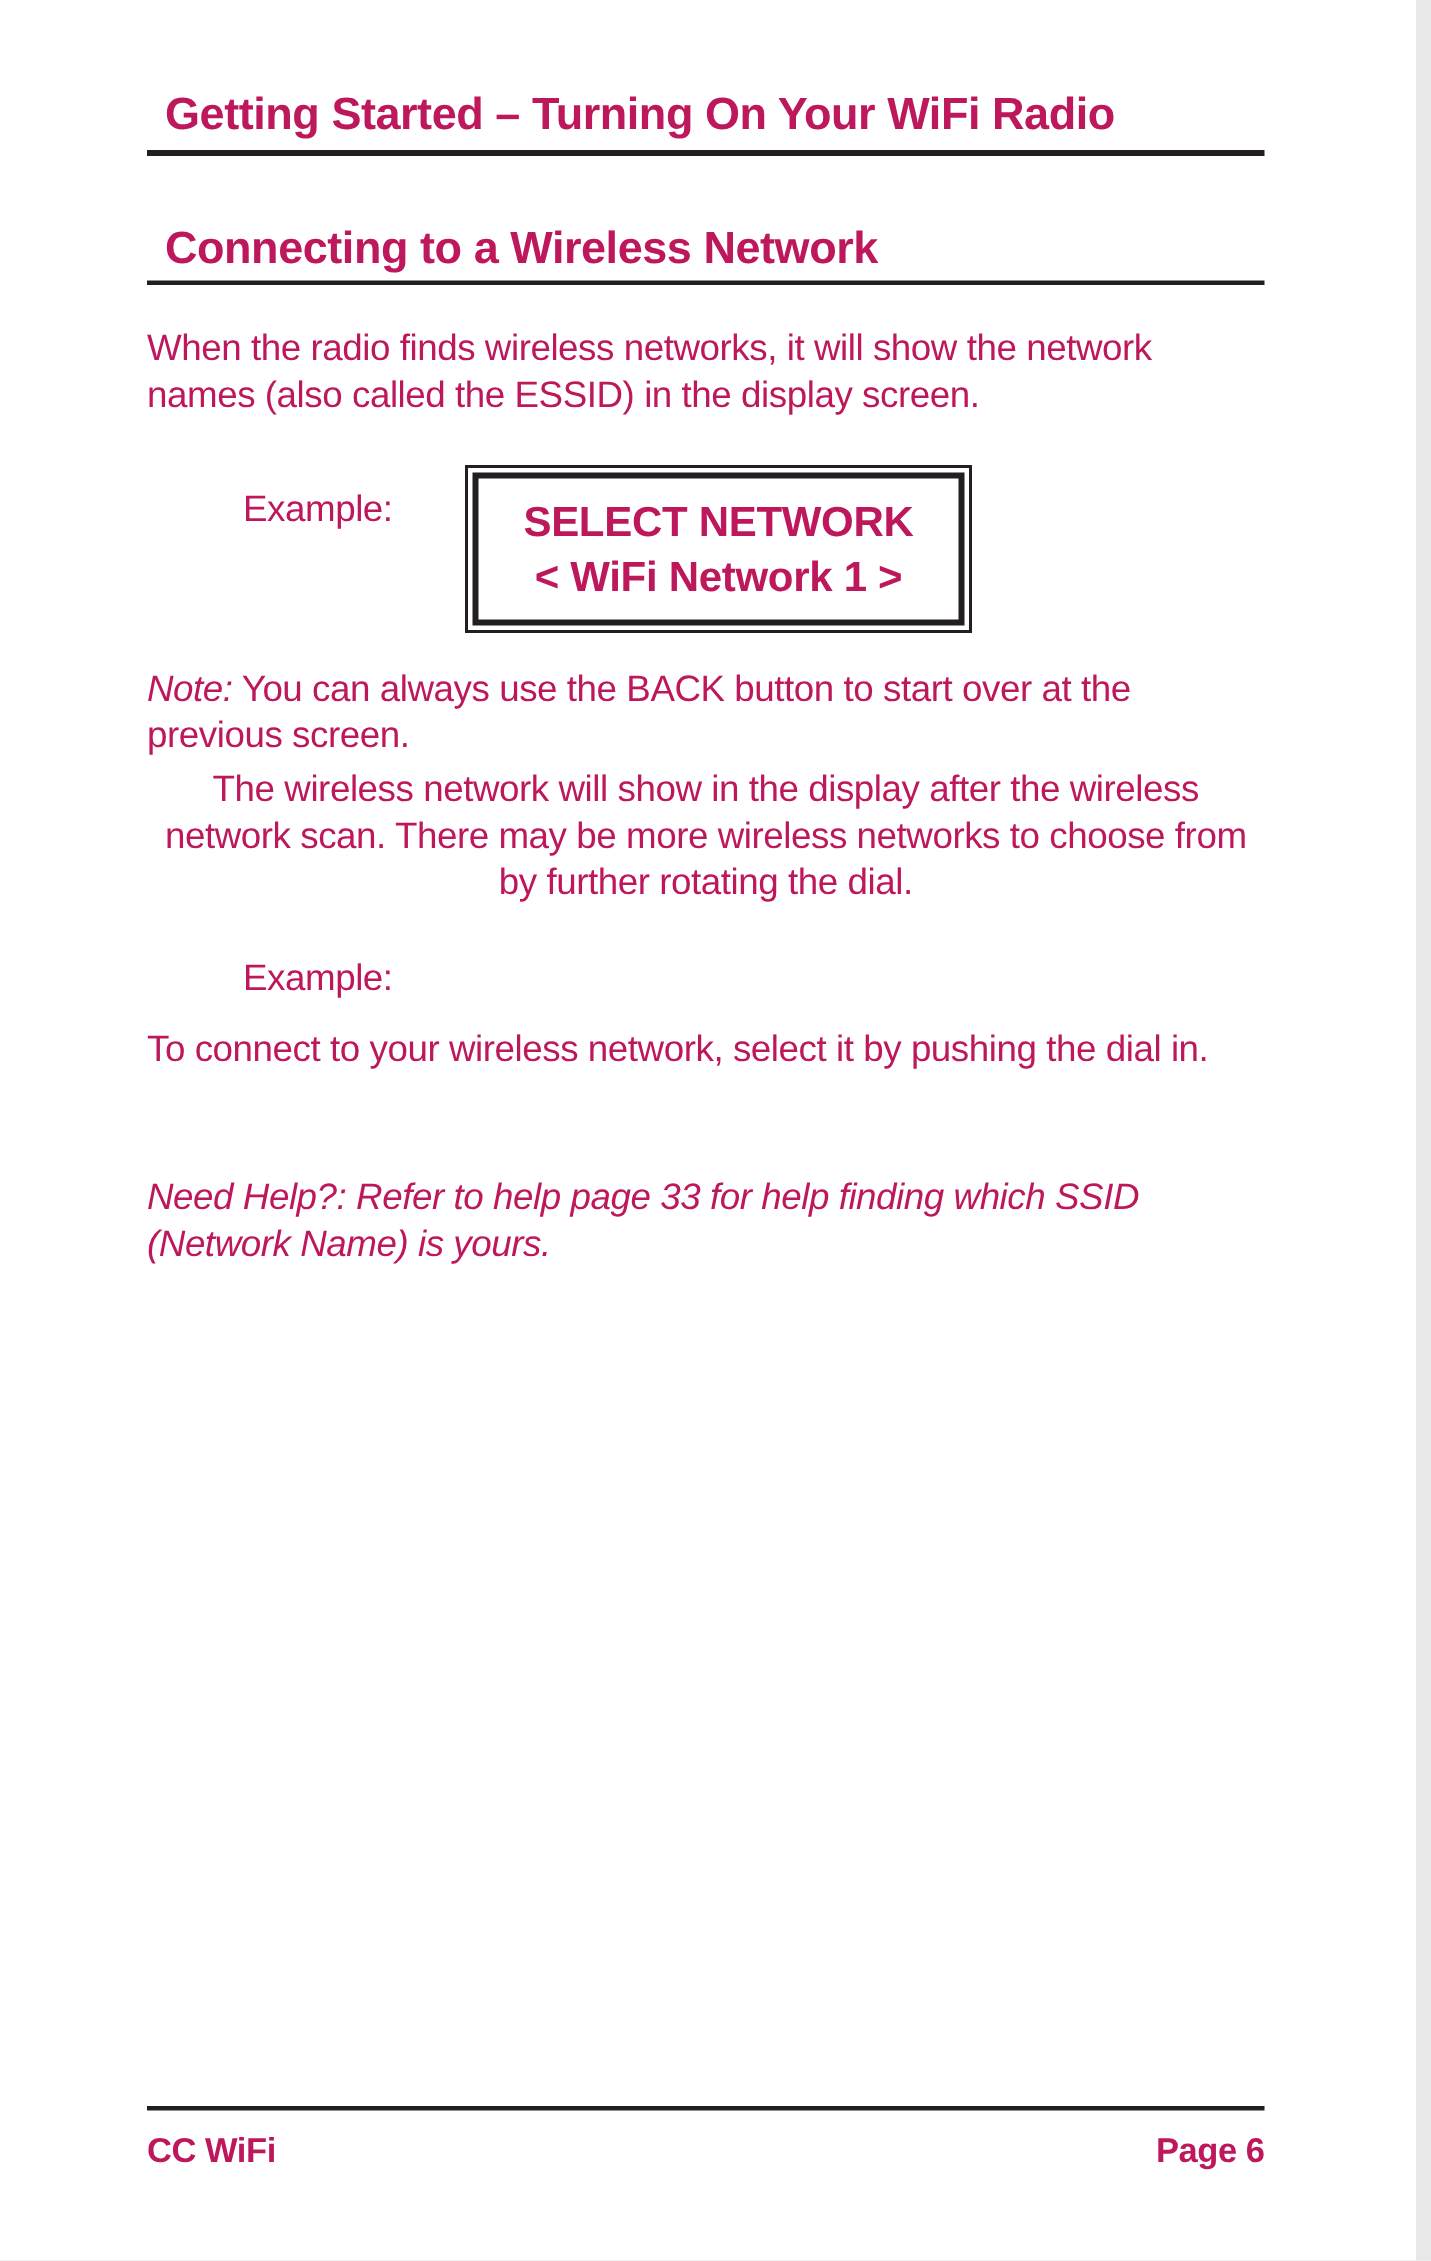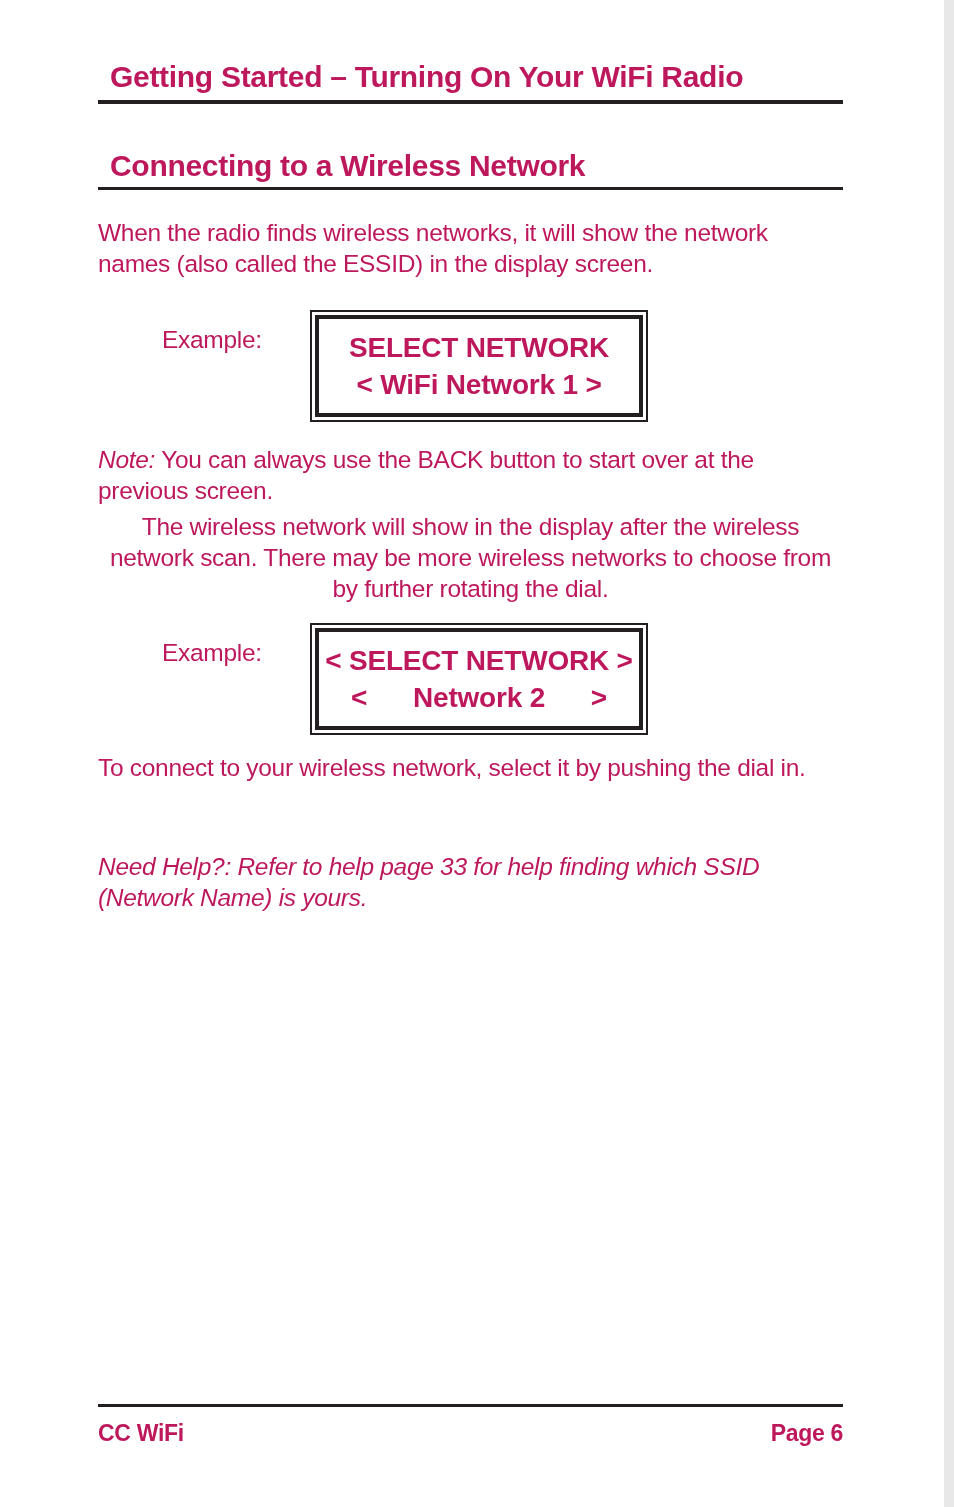--- a/index.html
+++ b/index.html
@@ -131,30 +131,20 @@
       </p>
 
     <p class="body scan">
         <span class="line">The wireless network will show in the display after the wireless</span>
         <span class="line">network scan. There may be more wireless networks to choose from</span>
         <span class="line">by further rotating the dial.</span>
       </p>
 
     <div class="example-row ex2">
       <div class="example-label">Example:</div>
-      <div class="lcd-outer">
-        <div class="lcd-inner">
-          <div class="lcd-line">&lt; SELECT NETWORK &gt;</div>
-          <div class="lcd-line spread">
-              <span>&lt;</span>
-              <span>Network 2</span>
-              <span>&gt;</span>
-            </div>
-        </div>
-      </div>
     </div>
 
     <p class="body connect">To connect to your wireless network, select it by pushing the dial in.</p>
 
     <p class="body help">
         <span class="line"><b class="bi">Need Help?:</b><span> Refer to help page 33 for help finding which SSID</span></span>
         <span class="line">(Network Name) is yours.</span>
       </p>
 
   </div>

